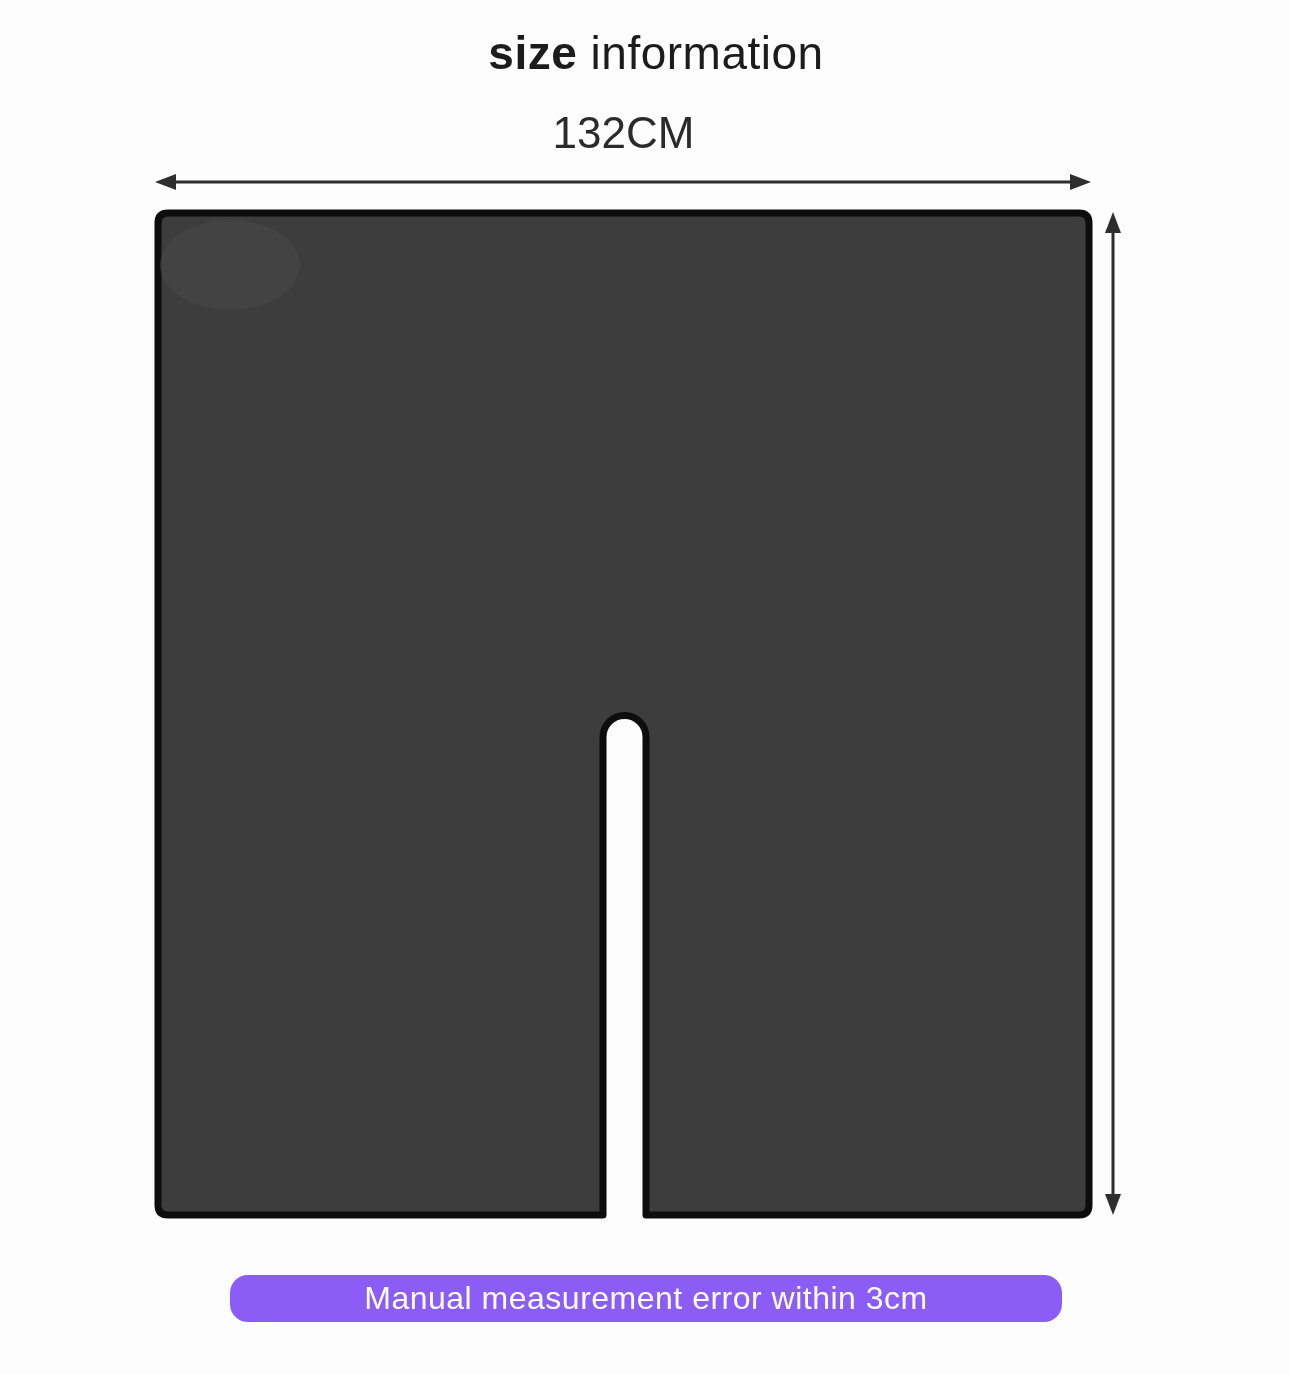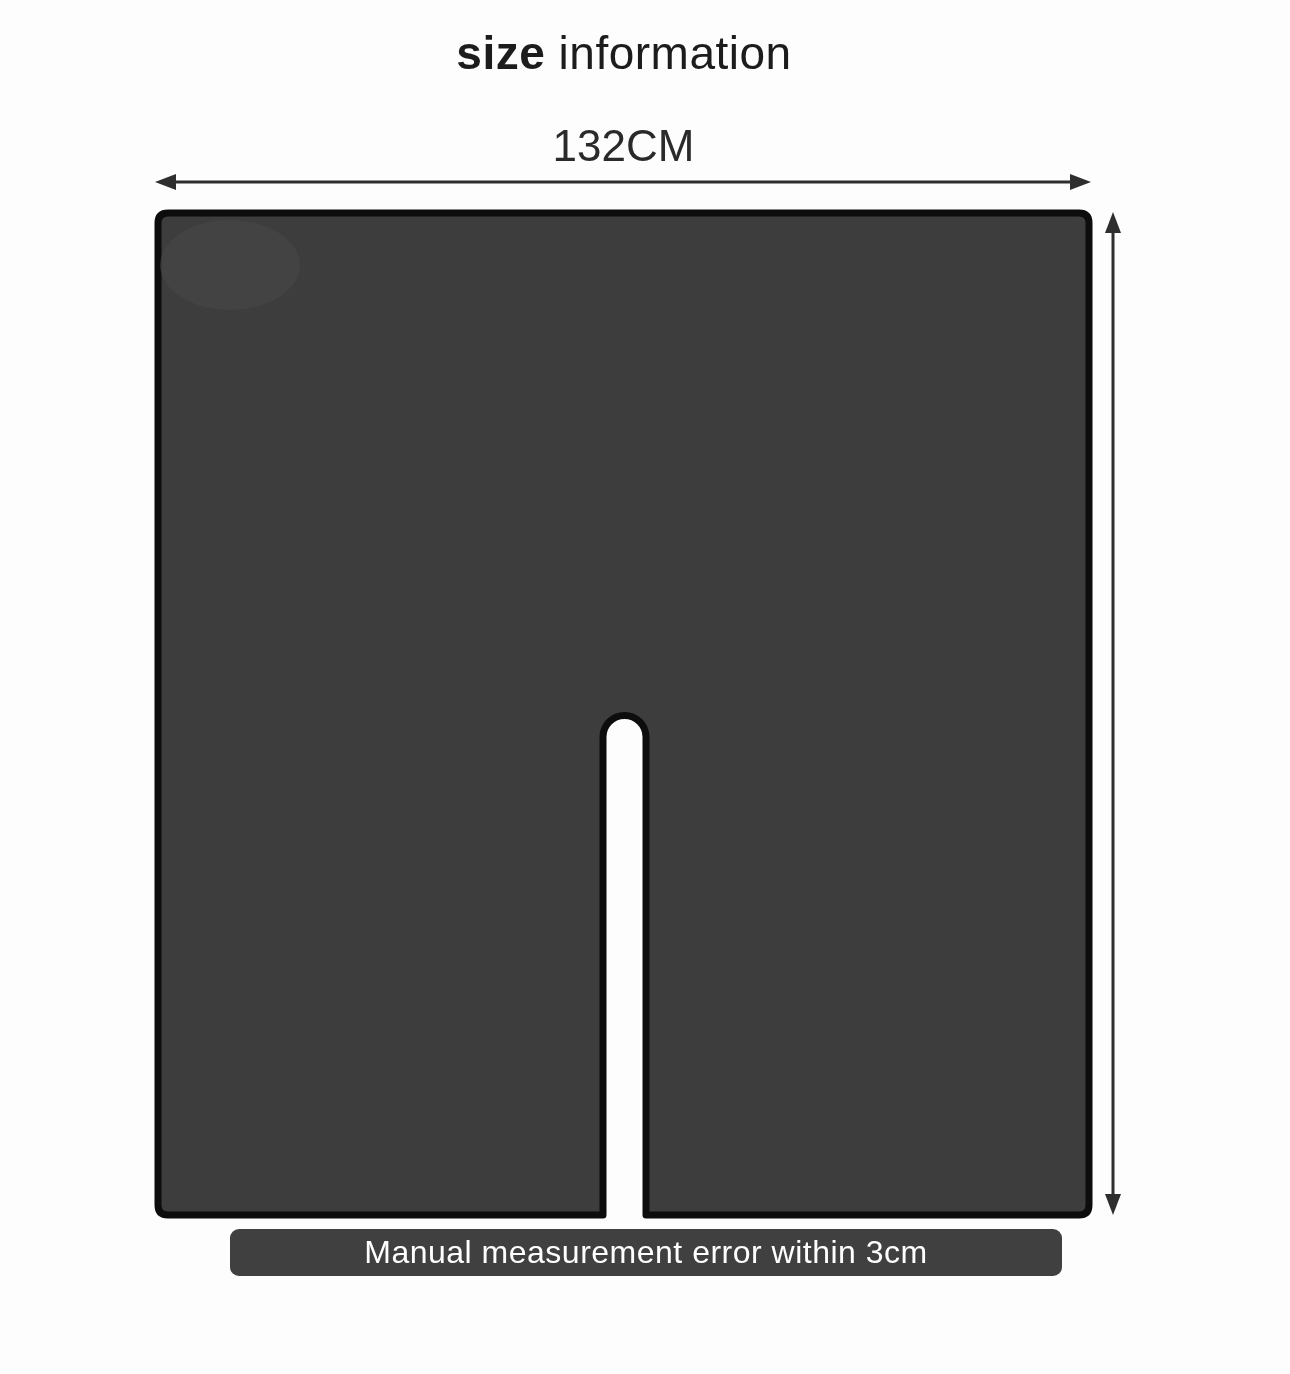--- a/index.html
+++ b/index.html
@@ -17,56 +17,56 @@
   }
   .page-title {
     position: absolute;
     top: 26px;
     left: 0;
     width: 1248px;
     text-align: center;
     font-size: 46px;
     color: #1c1c1c;
     letter-spacing: 0.5px;
+    padding-left: 32px;
   }
   .page-title .t-bold { font-weight: 700; }
   .page-title .t-reg  { font-weight: 400; }
   .width-label {
     position: absolute;
     top: 108px;
     left: 155px;
     width: 937px;
     text-align: center;
     font-size: 44px;
     color: #2a2a2a;
     font-weight: 400;
-    margin-top: 13px;
   }
   .height-label {
     position: absolute;
     top: 696px;
     left: 1122px;
     font-size: 44px;
     color: #2a2a2a;
     white-space: nowrap;
     font-weight: 400;
   }
   #diagram-svg {
     position: absolute;
     top: 0;
     left: 0;
   }
   .footer-pill {
     position: absolute;
     left: 230px;
-    top: 1229px;
+    top: 1275px;
     width: 832px;
     height: 47px;
-    background: #404040;
-    border-radius: 9px;
+    background: #8b5cf6;
+    border-radius: 18px;
     display: flex;
     align-items: center;
     justify-content: center;
     color: #ffffff;
     font-size: 32px;
     letter-spacing: 0.5px;
   }
 </style>
 </head>
 <body>

